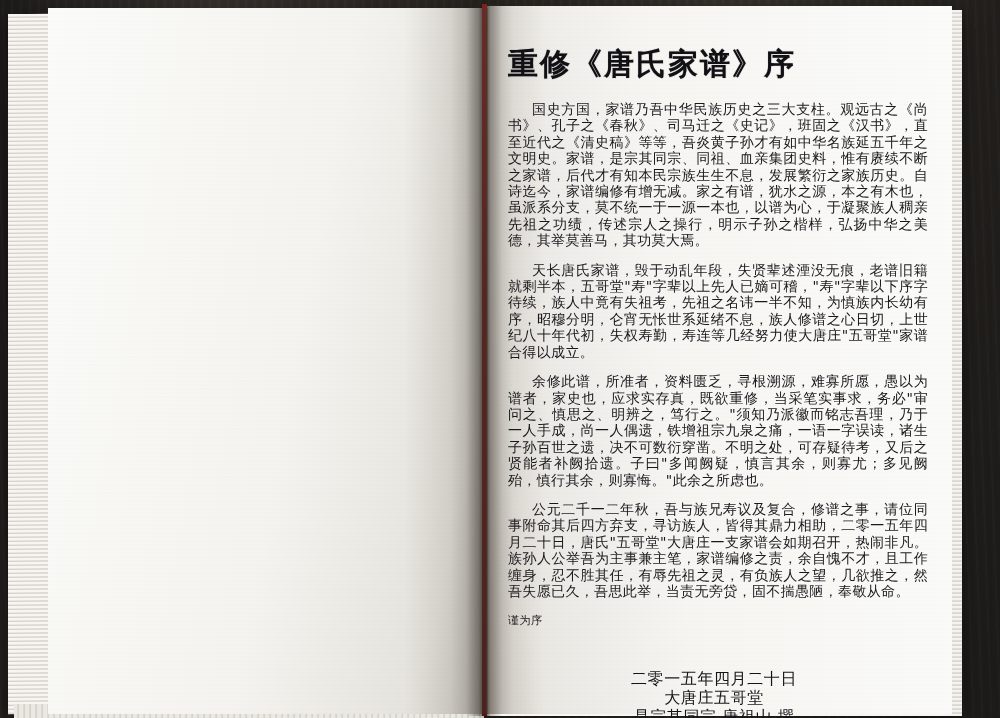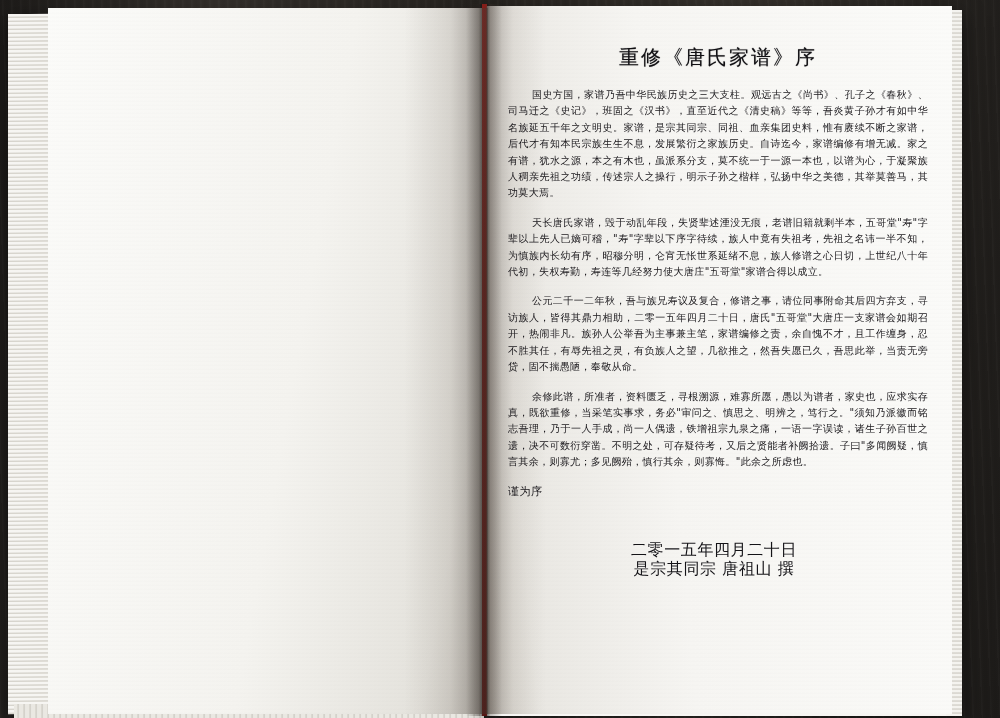--- a/index.html
+++ b/index.html
@@ -158,44 +158,44 @@
   .content {
     position: absolute;
     left: 500px;
     top: 22px;
     width: 420px;
     height: 670px;
     color: #17161a;
   }
 
   .doc-title {
-    text-align: center;
+    text-align: left;
     font-family: "DejaVu Serif", serif;
-    font-weight: normal;
-    font-size: 20px;
+    font-weight: bold;
+    font-size: 30px;
     letter-spacing: 2px;
     margin: 18px 0 16px 0;
     color: #111014;
     text-shadow: 0 0 1px rgba(0,0,0,0.45);
   }
 
   .para {
     font-family: "DejaVu Sans", sans-serif;
-    font-size: 10px;
+    font-size: 14px;
     line-height: 16.4px;
     text-align: justify;
     text-justify: inter-character;
     letter-spacing: 0.35px;
     text-indent: 24px;
     margin: 0 0 13px 0;
     color: #1a181c;
   }
 
   .closing {
-    font-family: Liberation Mono, monospace;
+    font-family: Liberation Sans, sans-serif;
     font-size: 11.1px;
     line-height: 16.4px;
     letter-spacing: 0.35px;
     margin: 0 0 6px 0;
     color: #1a181c;
   }
 
   .signoff {
     margin-top: 40px;
     text-align: center;
@@ -264,25 +264,26 @@
     <div class="gutter"></div>
     <div class="spine-red"></div>
     <div class="left-curve"></div>
     <div class="right-curve"></div>
 
     <div class="content">
       <div class="doc-title">重修《唐氏家谱》序</div>
 
       <p class="para">国史方国，家谱乃吾中华民族历史之三大支柱。观远古之《尚书》、孔子之《春秋》、司马迁之《史记》，班固之《汉书》，直至近代之《清史稿》等等，吾炎黄子孙才有如中华名族延五千年之文明史。家谱，是宗其同宗、同祖、血亲集团史料，惟有赓续不断之家谱，后代才有知本民宗族生生不息，发展繁衍之家族历史。自诗迄今，家谱编修有增无减。家之有谱，犹水之源，本之有木也，虽派系分支，莫不统一于一源一本也，以谱为心，于凝聚族人稠亲先祖之功绩，传述宗人之操行，明示子孙之楷样，弘扬中华之美德，其举莫善马，其功莫大焉。</p>
       <p class="para">天长唐氏家谱，毁于动乱年段，失贤辈述湮没无痕，老谱旧籍就剩半本，五哥堂"寿"字辈以上先人已嫡可稽，"寿"字辈以下序字待续，族人中竟有失祖考，先祖之名讳一半不知，为慎族内长幼有序，昭穆分明，仑宵无怅世系延绪不息，族人修谱之心日切，上世纪八十年代初，失权寿勤，寿连等几经努力使大唐庄"五哥堂"家谱合得以成立。</p>
+      <p class="para">余修此谱，所准者，资料匮乏，寻根溯源，难寡所愿，愚以为谱者，家史也，应求实存真，既欲重修，当采笔实事求，务必"审问之、慎思之、明辨之，笃行之。"须知乃派徽而铭志吾理，乃于一人手成，尚一人偶遗，铁增祖宗九泉之痛，一语一字误读，诸生子孙百世之遗，决不可数衍穿凿。不明之处，可存疑待考，又后之贤能者补阙拾遗。子曰"多闻阙疑，慎言其余，则寡尤；多见阙殆，慎行其余，则寡悔。"此余之所虑也。</p>
       <p class="para">公元二千一二年秋，吾与族兄寿议及复合，修谱之事，请位同事附命其后四方弃支，寻访族人，皆得其鼎力相助，二零一五年四月二十日，唐氏"五哥堂"大唐庄一支家谱会如期召开，热闹非凡。族孙人公举吾为主事兼主笔，家谱编修之责，余自愧不才，且工作缠身，忍不胜其任，有辱先祖之灵，有负族人之望，几欲推之，然吾失愿已久，吾思此举，当责无旁贷，固不揣愚陋，奉敬从命。</p>
-      <p class="para">余修此谱，所准者，资料匮乏，寻根溯源，难寡所愿，愚以为谱者，家史也，应求实存真，既欲重修，当采笔实事求，务必"审问之、慎思之、明辨之，笃行之。"须知乃派徽而铭志吾理，乃于一人手成，尚一人偶遗，铁增祖宗九泉之痛，一语一字误读，诸生子孙百世之遗，决不可数衍穿凿。不明之处，可存疑待考，又后之贤能者补阙拾遗。子曰"多闻阙疑，慎言其余，则寡尤；多见阙殆，慎行其余，则寡悔。"此余之所虑也。</p>
 
       <div class="closing">谨为序</div>
 
       <div class="signoff">
         <div>二零一五年四月二十日</div>
+        <div>大唐庄五哥堂</div>
         <div>是宗其同宗 唐祖山 撰</div>
       </div>
     </div>
 
   </div>
 </div>
 
 </body></html>

